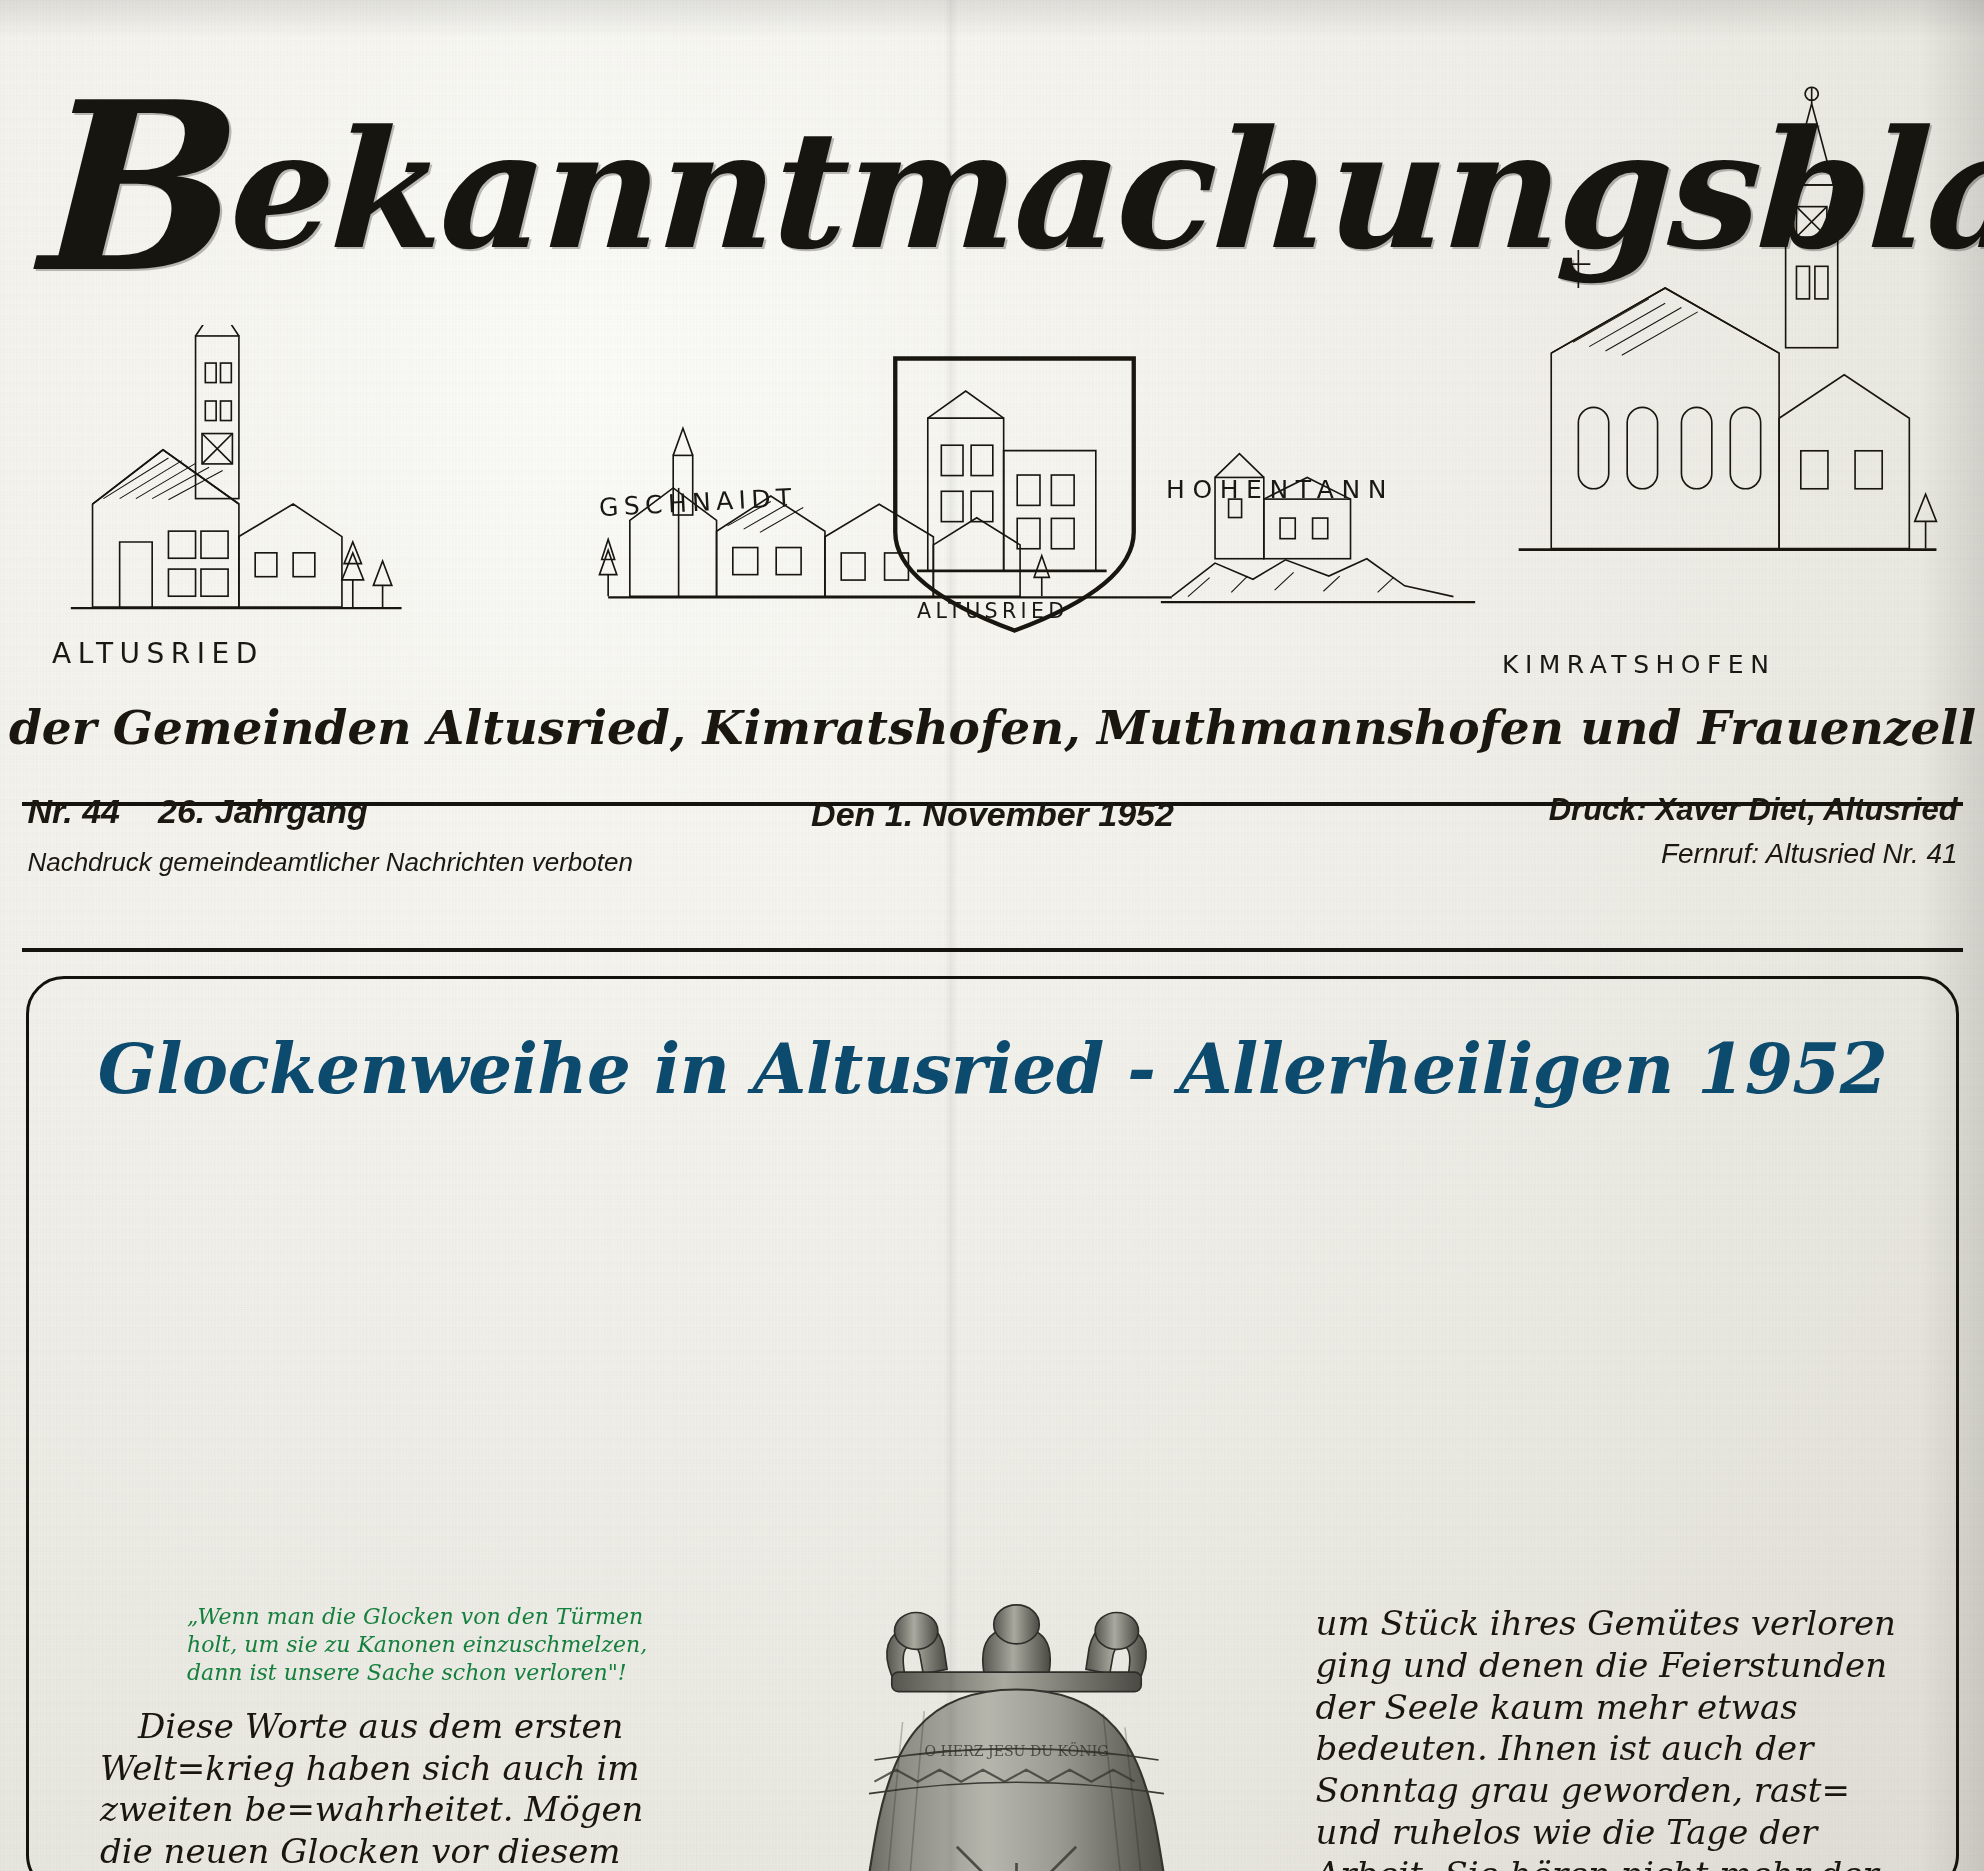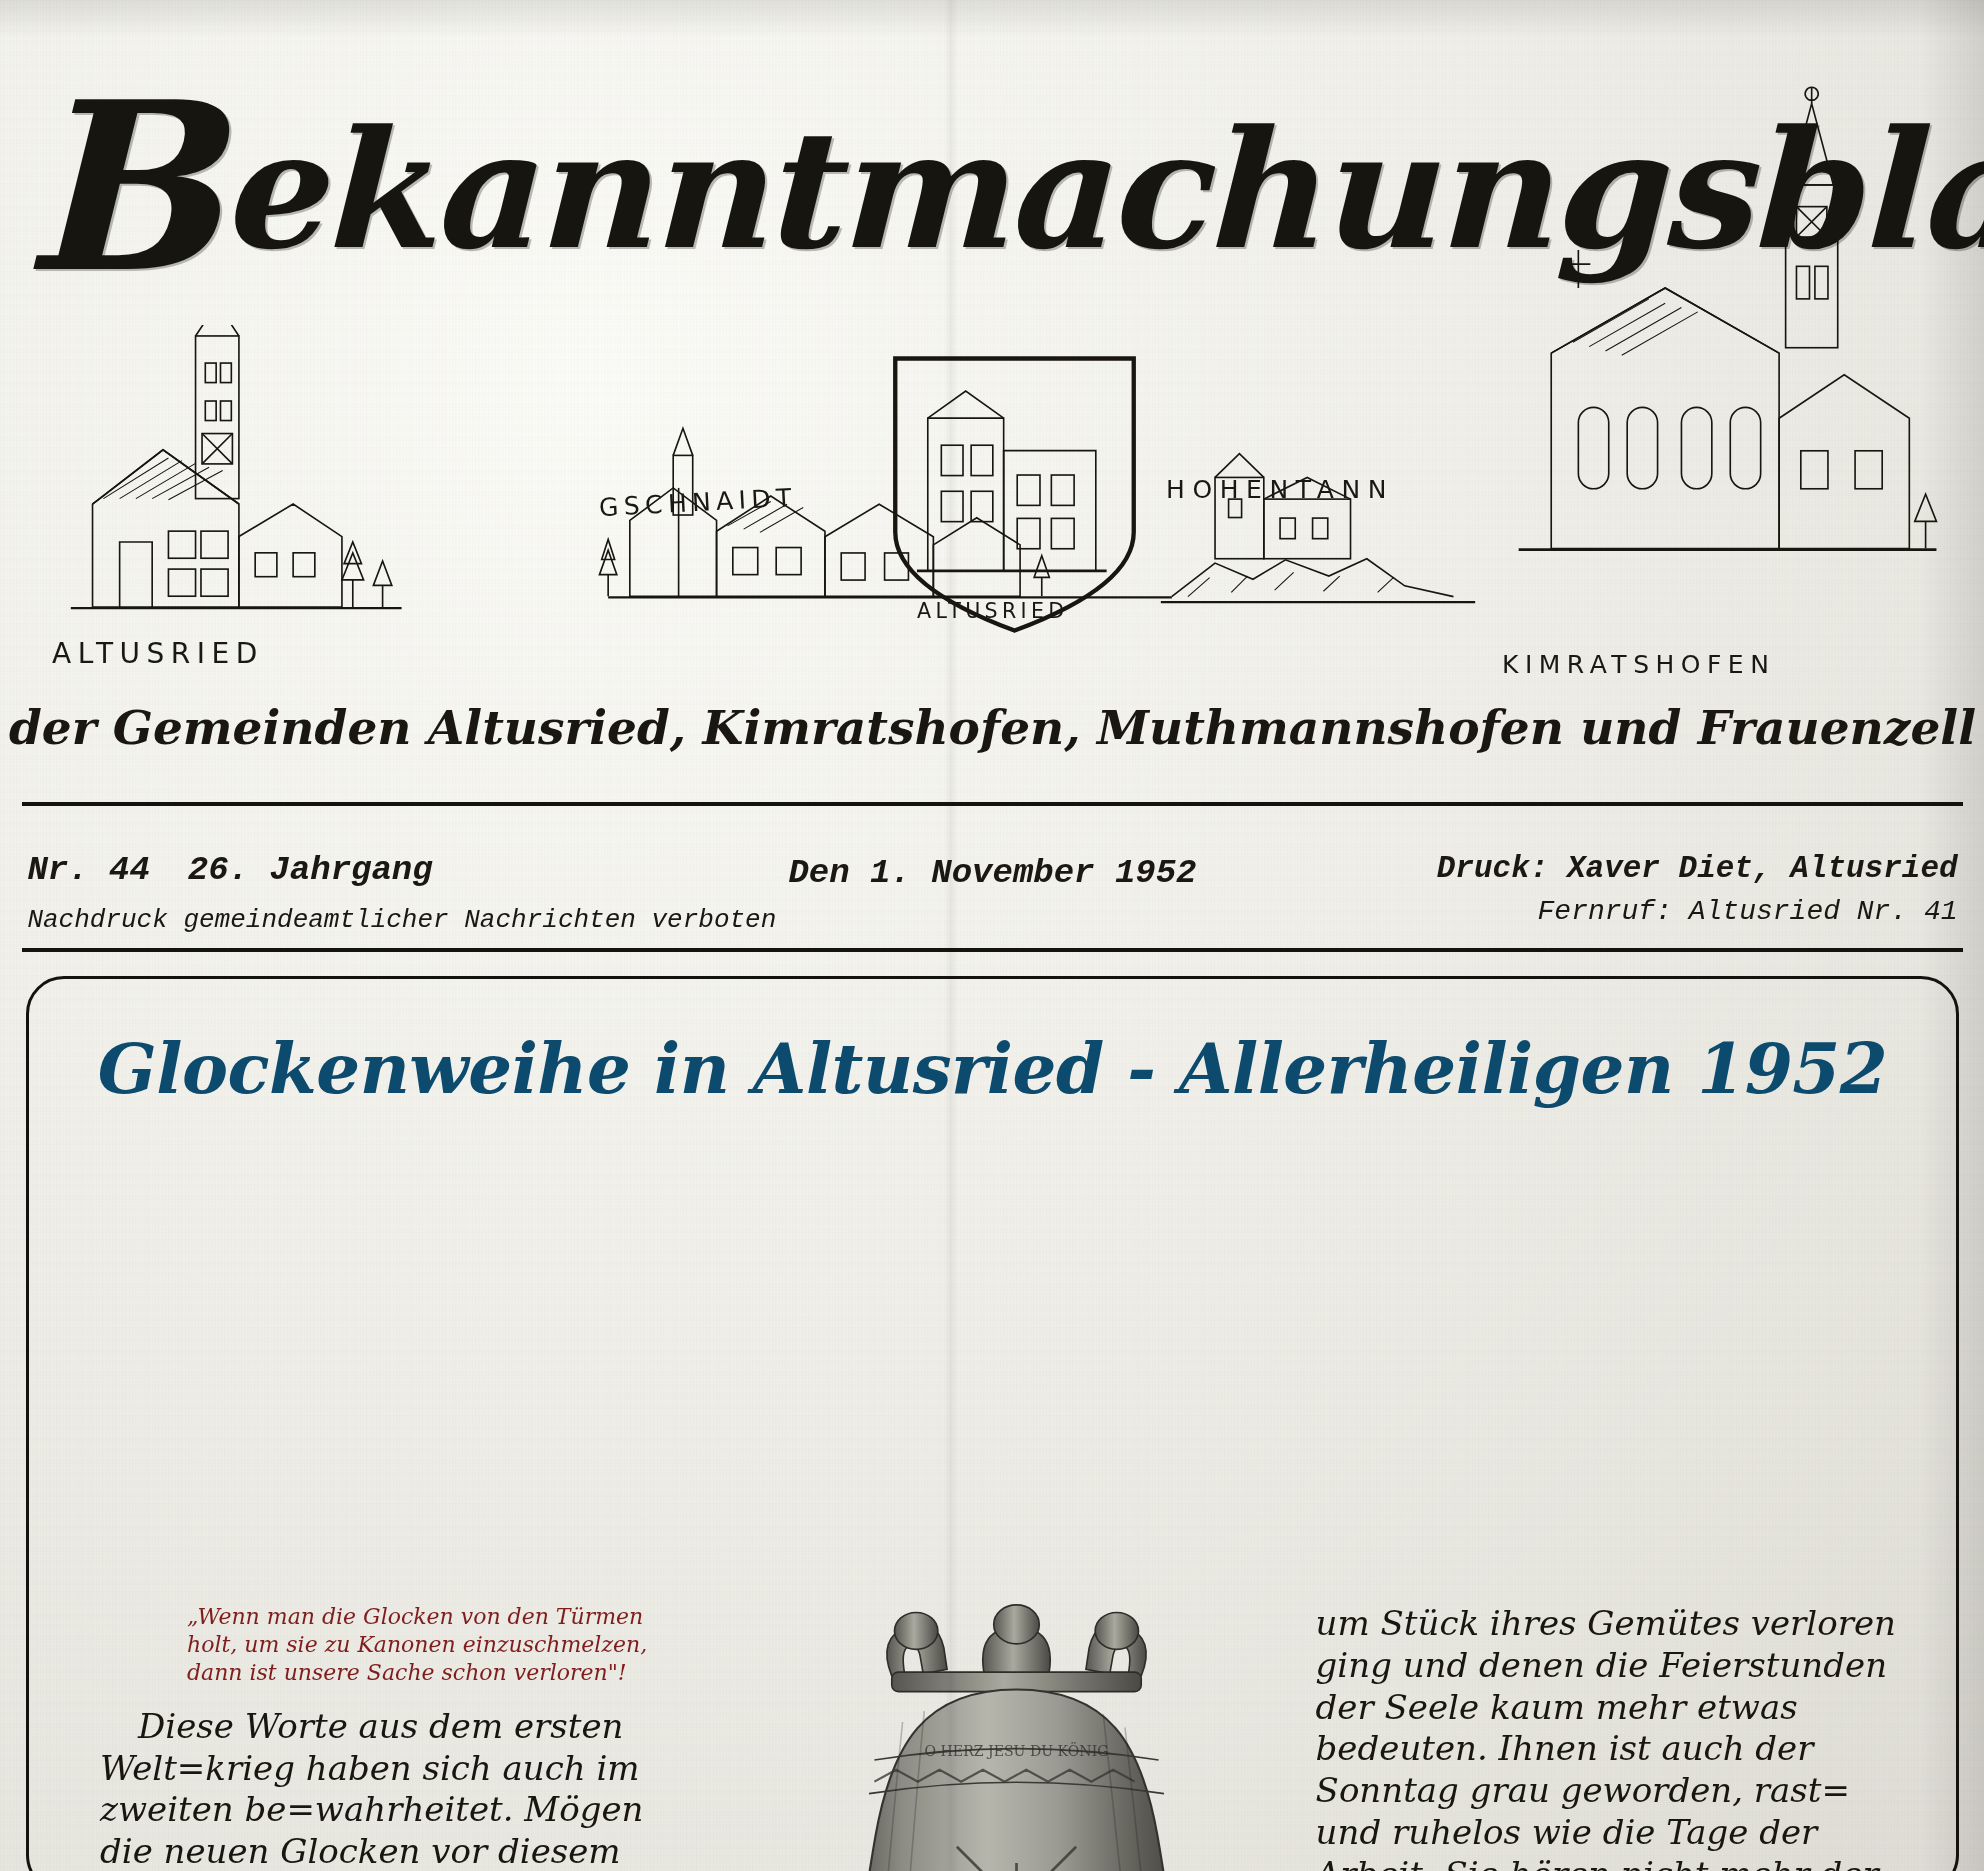--- a/index.html
+++ b/index.html
@@ -160,23 +160,23 @@
     background: #15130d;
   }
   .rule-1 { top: 802px; }
   .rule-2 { top: 948px; }
 
   
   .imprint {
     position: absolute;
     left: 22px;
     right: 22px;
-    top: 851px;
+    top: 792px;
     height: 119px;
-    font-family: Liberation Mono, monospace;
+    font-family: Liberation Sans, sans-serif;
     font-style: italic;
     color: #1a1811;
   }
   .imp-left {
     position: absolute;
     left: 5.4px;
     top: 0;
   }
   .imp-left .line1 {
     font-size: 34px;
@@ -249,21 +249,21 @@
     bottom: 0;
   }
   .col-left { left: 33px; width: 591px; }
   .col-right { right: 5.4px; width: 597px; }
 
   .kicker {
     font-family: "DejaVu Serif", serif;
     font-style: italic;
     font-size: 22px;
     line-height: 1.28;
-    color: #7f1d1d;
+    color: #15803d;
     margin: 0 0 18.4px 87px;
   }
   p.body {
     font-family: "DejaVu Serif", serif;
     font-style: italic;
     font-size: 34px;
     line-height: 1.23;
     color: #18160f;
     margin: 0 0 8.7px 0;
     text-indent: 38px;

